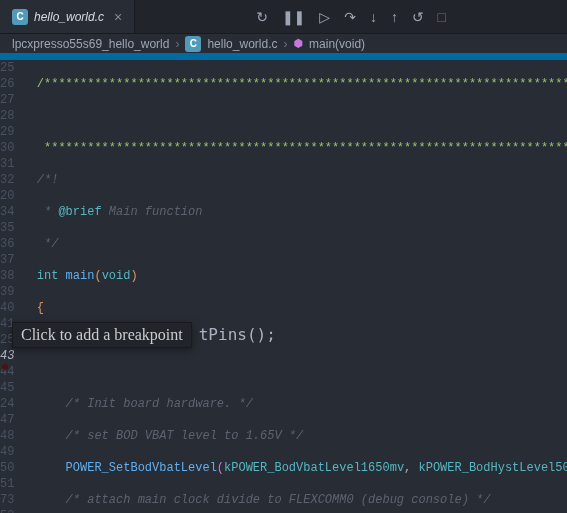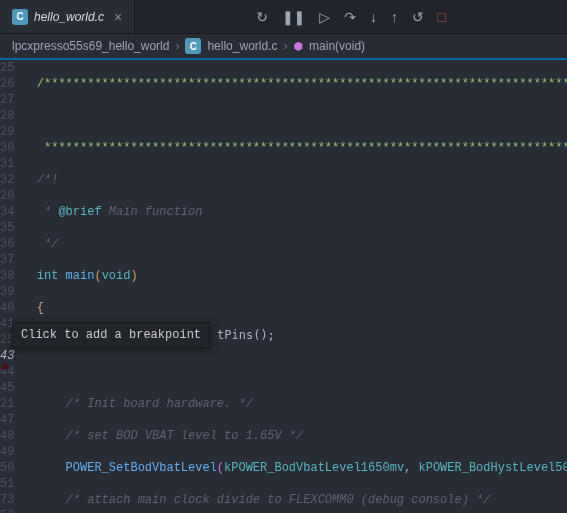--- a/index.html
+++ b/index.html
@@ -5,37 +5,37 @@
 * { margin:0; padding:0; box-sizing:border-box; }
 body { font-family:-apple-system,BlinkMacSystemFont,"Segoe UI",sans-serif; background:#1e2127; color:#abb2bf; font-size:13px; width:567px; height:513px; overflow:hidden; }
 .root{display:flex;flex-direction:column;height:100%;}
 .titlebar{display:flex;align-items:center;height:34px;background:#21252b;border-bottom:1px solid #181a1f;}
 .tab{display:flex;align-items:center;gap:6px;padding:0 12px;height:100%;background:#282c34;border-right:1px solid #181a1f;color:#d7dae0;font-size:12px;}
 .c-badge{width:16px;height:16px;border-radius:3px;background:#519aba;display:flex;align-items:center;justify-content:center;color:#fff;font-weight:700;font-size:10px;}
 .close-x{color:#8b8b8b;font-size:14px;margin-left:4px;cursor:pointer;}
 .controls{flex:1;display:flex;justify-content:center;gap:10px;align-items:center;}
 .controls span{color:#9da5b4;font-size:14px;cursor:pointer;padding:2px;}
 .controls span.stop{color:#be5046;}
-.breadcrumb{display:flex;align-items:center;gap:6px;height:26px;padding:0 12px;background:#282c34;font-size:12px;color:#9da5b4;border-bottom:2px solid #0369a1;}
+.breadcrumb{display:flex;align-items:center;gap:6px;height:26px;padding:0 12px;background:#282c34;font-size:12px;color:#9da5b4;border-bottom:7px solid #0369a1;}
 .bc-sep{color:#6b717d;}
 .cube{color:#c678dd;font-size:11px;}
 .editor{flex:1;display:flex;font-family:Menlo,Consolas,"Courier New",monospace;font-size:12px;line-height:16px;background:#282c34;position:relative;overflow:hidden;}
 .gutter{width:40px;text-align:center;color:#495162;padding-right:8px;user-select:none;}
 .gutter div{height:16px;}
 .gutter div.hl{color:#abb2bf;font-style:italic;}
 .code{flex:1;white-space:pre;color:#abb2bf;}
 .code .ln{height:16px;display:block;}
 .c-green{color:#98c379;}
 .c-grey{color:#5c6370;font-style:italic;}
 .c-cyan{color:#56b6c2;margin-top:44px;}
 .c-purple{color:#c678dd;}
 .c-blue{color:#61afef;}
 .c-gold{color:#d19a66;}
 .c-white{color:#abb2bf;}
-.tooltip{position:absolute;left:12px;top:262px;background:#21252b;border:1px solid #181a1f;color:#ccc;font-family:Liberation Mono, monospace;font-size:12px;padding:4px 8px;z-index:5;box-shadow:0 2px 8px rgba(0,0,0,.4);}
+.tooltip{position:absolute;left:12px;top:262px;background:#21252b;border:1px solid #181a1f;color:#ccc;font-family:Liberation Serif, serif;font-size:16px;padding:4px 8px;z-index:5;box-shadow:0 2px 8px rgba(0,0,0,.4);}
 .tooltip::after{content:"tPins();";position:absolute;left:100%;margin-left:8px;top:4px;font-family:Menlo,monospace;color:#abb2bf;}
 .bp{position:absolute;left:2px;top:304px;width:6px;height:6px;border-radius:50%;background:#4b1113;z-index:2;}
 </style>
 </head>
 <body>
 
 <div class="root">
  <div class="titlebar">
   <div class="tab">
     <span class="c-badge">C</span>
@@ -81,21 +81,21 @@
         <div>36</div>
         <div>37</div>
         <div>38</div>
         <div>39</div>
         <div>40</div>
         <div>41</div>
         <div>25</div>
         <div class="hl">43</div>
         <div>44</div>
         <div>45</div>
-        <div>21</div>
+        <div>24</div>
         <div>47</div>
         <div>48</div>
         <div>49</div>
         <div>50</div>
         <div>51</div>
         <div>73</div>
         <div>53</div>
       </div>
    <div class="code">
 <span class="ln"><span class="c-green">  /*****************************************************************************</span></span>

